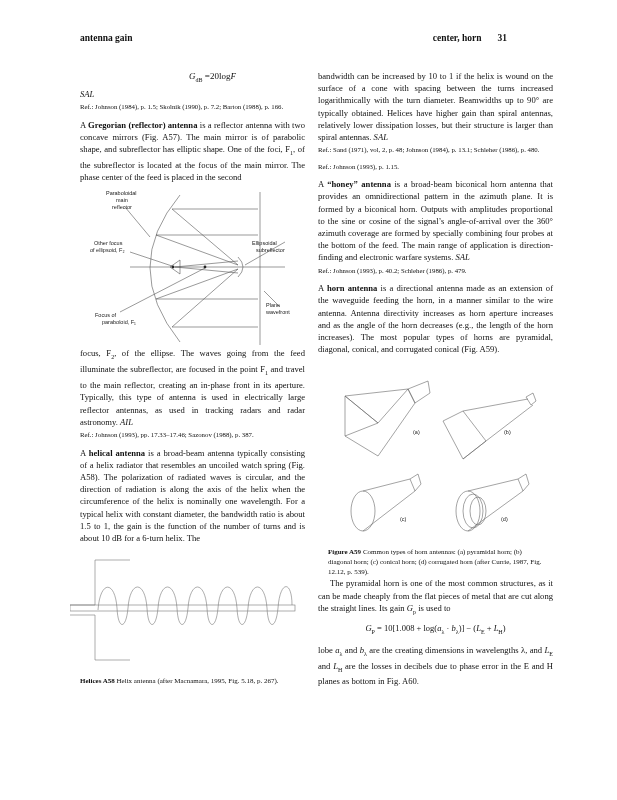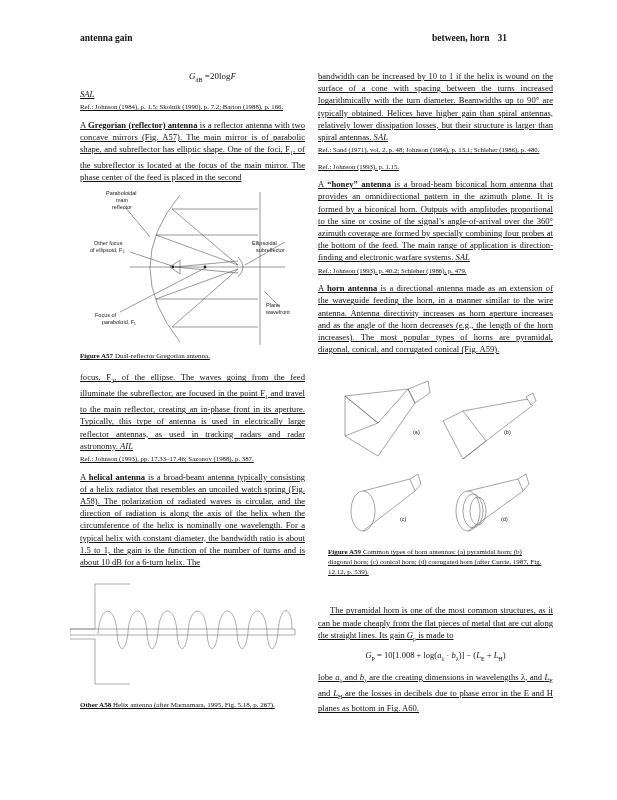--- a/index.html
+++ b/index.html
@@ -3,46 +3,46 @@
 <meta charset="utf-8">
 <style>
   html, body { margin: 0; padding: 0; background: #ffffff; }
   body { width: 617px; height: 800px; position: relative; overflow: hidden;
          font-family: "Liberation Serif", "DejaVu Serif", serif; color: #111; }
   .page { position: absolute; left: 0; top: 0; width: 569px; height: 800px; }
   .header { position: absolute; top: 33px; left: 80px; right: 62px; height: 14px;
             font-weight: bold; font-size: 9.5px; }
   .header .left { position: absolute; left: 0; top: 0; }
   .header .right { position: absolute; right: 0; top: 0; }
-  .header .pnum { display: inline-block; margin-left: 8px; }
+  .header .pnum { display: inline-block; margin-left: 16px; }
   .col { position: absolute; top: 70px; font-size: 8.6px; line-height: 12.2px; text-align: justify; }
   .col-left { left: 80px; width: 225px; }
   .col-right { left: 318px; width: 235px; }
-  p { margin: 0; text-decoration: underline; }
+  p { margin: 0; }
   .ref { font-size: 6.8px; line-height: 9.5px; margin-top: 2px; margin-bottom: 7px; text-align: left; }
   .ref.hang { padding-left: 8px; text-indent: -8px; }
   .term { font-weight: bold; }
   .sig { font-style: italic; }
   .formula { text-align: center; font-size: 9px; margin: 0 0 2px 0; }
   .formula i { font-style: italic; }
   .caption { font-size: 7px; line-height: 10px; text-align: left; }
   .caption b { font-weight: bold; }
   .fig { position: relative; }
   .indent { text-indent: 12px; }
   svg text { font-family: "Liberation Sans", "DejaVu Sans", sans-serif; font-size: 5.5px; fill: #222; }
 </style>
 </head>
 <body>
 
 <div class="page">
 
   <div class="header">
     <span class="left">antenna gain</span>
     <span class="right">
-      <span>between, horn</span><span class="pnum">31</span>
+      <span>center, horn</span><span class="pnum">31</span>
     </span>
   </div>
 
   <div class="col col-left">
     <div class="formula" style="margin-left:40px;">
       <i>G</i><sub style="font-size:6px">dB</sub><span> =20log</span><i>F</i>
     </div>
     <p class="sig">SAL</p>
     <p class="ref">Ref.: Johnson (1984), p. 1.5; Skolnik (1990), p. 7.2; Barton (1988), p. 166.</p>
 
@@ -90,23 +90,20 @@
         <text x="14" y="58">Other focus</text>
         <text x="10" y="65">of ellipsoid, F₂</text>
         <text x="172" y="58">Ellipsoidal</text>
         <text x="176" y="65">subreflector</text>
         <text x="186" y="120">Plane</text>
         <text x="186" y="127">wavefront</text>
         <text x="15" y="130">Focus of</text>
         <text x="22" y="137">paraboloid, F₁</text>
       </svg>
     </div>
-    <p class="caption" style="margin:4px 0 10px 0;">
-      <b>Figure A57</b><span> Dual-reflector Gregorian antenna.</span>
-    </p>
 
     <p>
       <span>focus, F</span><sub style="font-size:6px">2</sub><span>, of the ellipse. The waves going from the feed illuminate the subreflector, are focused in the point F</span><sub style="font-size:6px">1</sub><span> and travel to the main reflector, creating an in-phase front in its aperture. Typically, this type of antenna is used in electrically large reflector antennas, as used in tracking radars and radar astronomy. </span><span class="sig">AIL</span>
     </p>
     <p class="ref">Ref.: Johnson (1993), pp. 17.33–17.46; Sazonov (1988), p. 387.</p>
 
     <p>
       <span>A </span><span class="term">helical antenna</span><span> is a broad-beam antenna typically consisting of a helix radiator that resembles an uncoiled watch spring (Fig. A58). The polarization of radiated waves is circular, and the direction of radiation is along the axis of the helix when the circumference of the helix is nominally one wavelength. For a typical helix with constant diameter, the bandwidth ratio is about 1.5 to 1, the gain is the function of the number of turns and is about 10 dB for a 6-turn helix. The</span>
     </p>
 
@@ -117,21 +114,21 @@
           <polyline points="60,10 25,10 25,55 0,55"></polyline>
           <polyline points="0,65 25,65 25,110 60,110"></polyline>
 
           <rect x="0" y="55" width="225" height="6"></rect>
 
           <path d="M28 60 C 30 30, 45 30, 47 58 C 48 80, 56 80, 58 58 C 60 30, 75 30, 77 58 C 78 80, 86 80, 88 58 C 90 30, 105 30, 107 58 C 108 80, 116 80, 118 58 C 120 30, 135 30, 137 58 C 138 80, 146 80, 148 58 C 150 30, 165 30, 167 58 C 168 80, 176 80, 178 58 C 180 30, 195 30, 197 58 C 198 80, 206 80, 208 58 C 210 30, 222 30, 222 55"></path>
         </g>
       </svg>
     </div>
     <p class="caption" style="margin-top:6px;">
-      <b>Other A58</b><span> Helix antenna (after Macnamara, 1995, Fig. 5.18, p. 267).</span>
+      <b>Helices A58</b><span> Helix antenna (after Macnamara, 1995, Fig. 5.18, p. 267).</span>
     </p>
   </div>
 
   <div class="col col-right">
     <p>
       <span>bandwidth can be increased by 10 to 1 if the helix is wound on the surface of a cone with spacing between the turns increased logarithmically with the turn diameter. Beamwidths up to 90° are typically obtained. Helices have higher gain than spiral antennas, relatively lower dissipation losses, but their structure is larger than spiral antennas. </span><span class="sig">SAL</span>
     </p>
     <p class="ref hang">Ref.: Sand (1971), vol, 2, p. 48; Johnson (1984), p. 13.1; Schleher (1986), p. 480.</p>
 
     <p class="ref">Ref.: Johnson (1993), p. 1.15.</p>
@@ -175,26 +172,26 @@
           <line x1="150" y1="130" x2="200" y2="118"></line>
           <line x1="150" y1="170" x2="205" y2="130"></line>
           <polygon points="200,118 208,113 211,123 205,130"></polygon>
         </g>
         <text x="95" y="73">(a)</text>
         <text x="186" y="73">(b)</text>
         <text x="82" y="160">(c)</text>
         <text x="183" y="160">(d)</text>
       </svg>
     </div>
-    <p class="caption" style="margin:6px 10px 27px 10px;">
+    <p class="caption" style="margin:6px 10px 0 10px;">
       <b>Figure A59</b><span> Common types of horn antennas: (a) pyramidal horn; (b) diagonal horn; (c) conical horn; (d) corrugated horn (after Currie, 1987, Fig. 12.12, p. 539).</span>
     </p>
 
     <p class="indent">
-      <span>The pyramidal horn is one of the most common structures, as it can be made cheaply from the flat pieces of metal that are cut along the straight lines. Its gain </span><i>G</i><sub style="font-size:6px">p</sub><span> is made to</span>
+      <span>The pyramidal horn is one of the most common structures, as it can be made cheaply from the flat pieces of metal that are cut along the straight lines. Its gain </span><i>G</i><sub style="font-size:6px">p</sub><span> is used to</span>
     </p>
     <div class="formula" style="margin:4px 0 6px 0; font-size:8.5px;">
       <i>G</i><sub style="font-size:6px">P</sub><span> = 10[1.008 + log(</span><i>a</i><sub style="font-size:6px">λ</sub><span> · </span><i>b</i><sub style="font-size:6px">λ</sub><span>)] − (</span><i>L</i><sub style="font-size:6px">E</sub><span> + </span><i>L</i><sub style="font-size:6px">H</sub><span>)</span>
     </div>
     <p>
       <span>lobe </span><i>a</i><sub style="font-size:6px">λ</sub><span> and </span><i>b</i><sub style="font-size:6px">λ</sub><span> are the creating dimensions in wavelengths λ, and </span><i>L</i><sub style="font-size:6px">E</sub><span> and </span><i>L</i><sub style="font-size:6px">H</sub><span> are the losses in decibels due to phase error in the E and H planes as bottom in Fig. A60.</span>
     </p>
   </div>
 </div>
 

